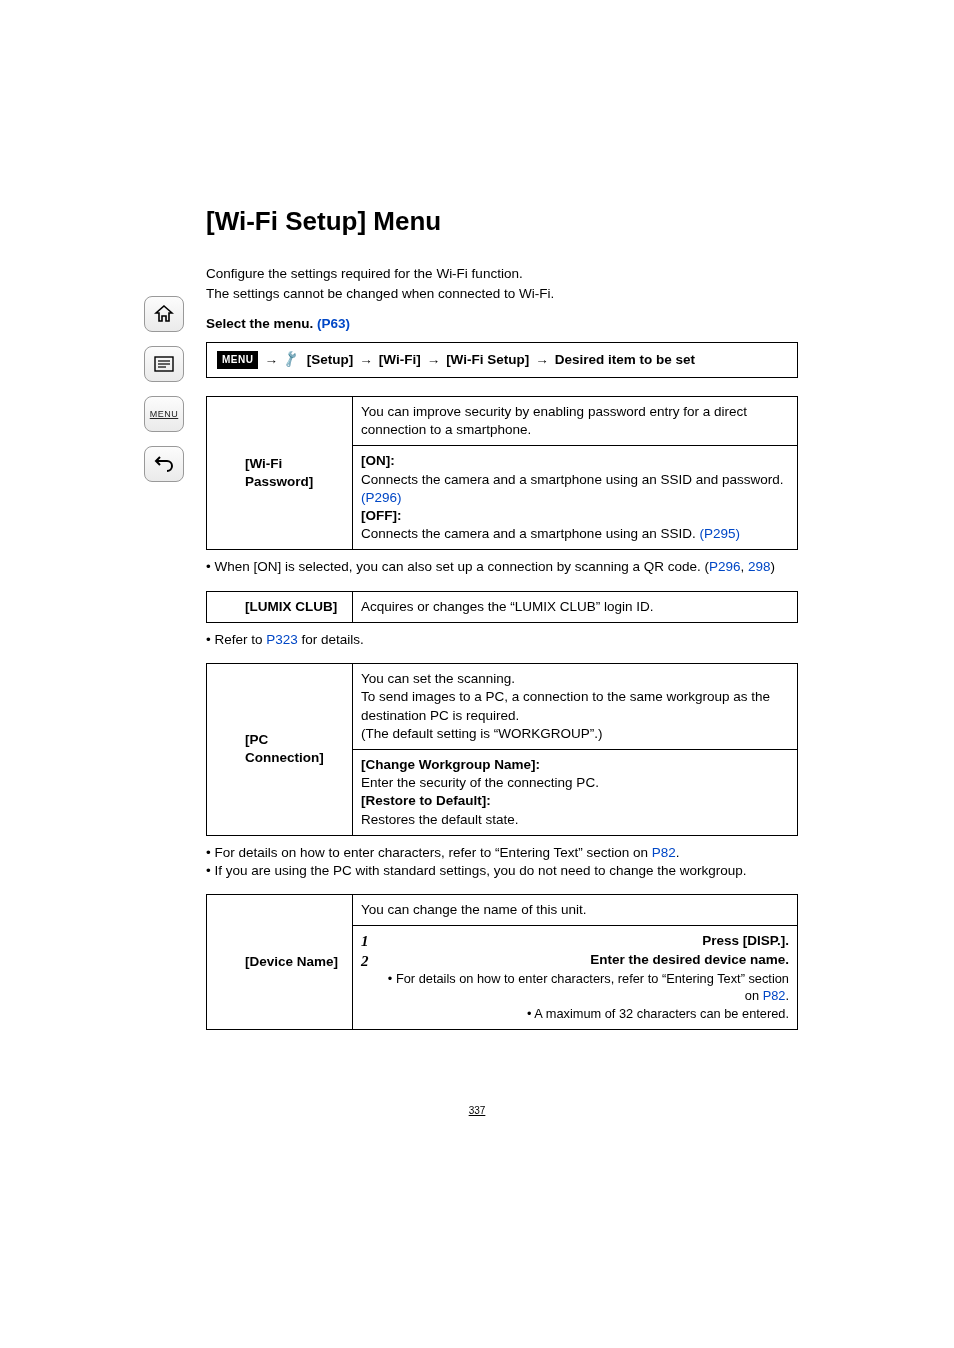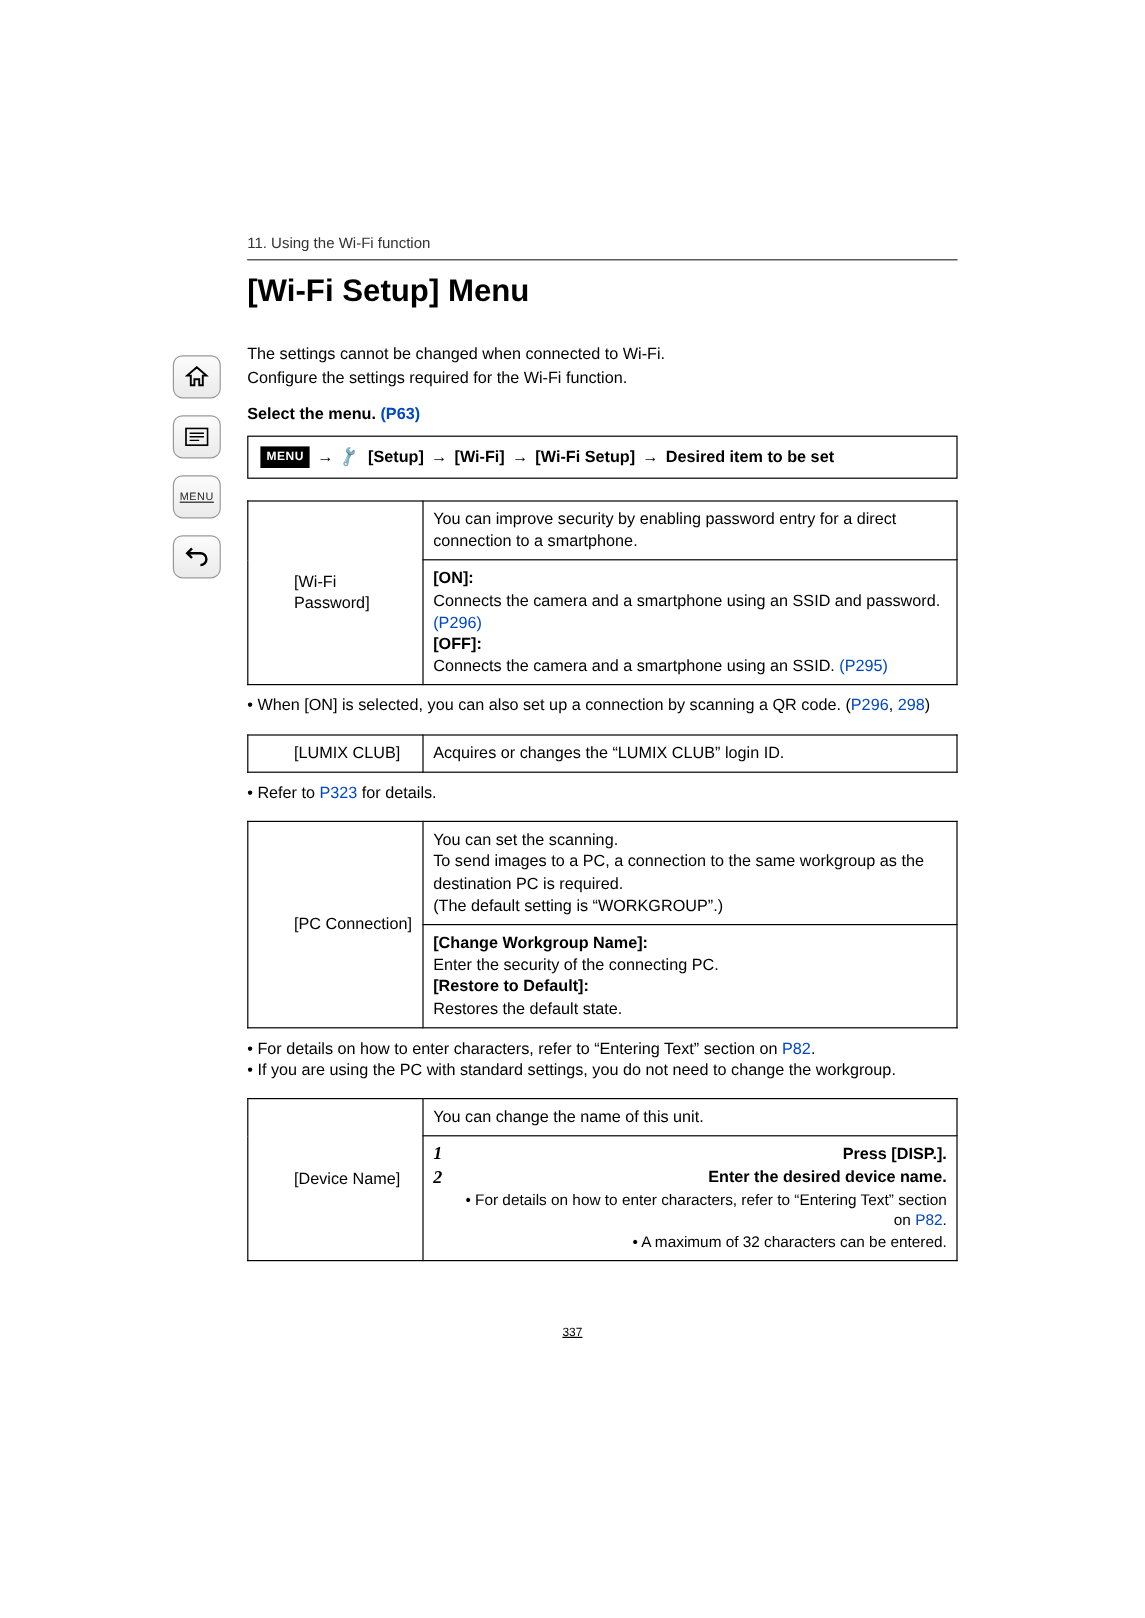--- a/index.html
+++ b/index.html
@@ -13,21 +13,21 @@
     .title { font-size: 26px; font-weight: bold; margin-top: 10px; }
     .body { font-size: 13.5px; line-height: 1.35; margin-top: 28px; }
     .body p { margin-bottom: 2px; }
     .select-menu { font-weight: bold; margin-top: 12px; font-size: 13.5px; }
     .select-menu .link { color: #0047c6; text-align: right; }
     .navbox { border: 1px solid #000; margin-top: 8px; padding: 8px 10px; font-size: 13.5px; font-weight: bold; display:flex; align-items:center; gap: 6px; }
     .menu-badge { display:inline-block; background:#000; color:#fff; font-size:10px; padding:2px 5px; letter-spacing:0.5px; font-weight:bold;}
     .wrench { display:inline-block; font-style: italic; font-weight:bold; transform: scaleX(-1) rotate(15deg); }
     table.opt { width: 100%; border-collapse: collapse; font-size: 13.5px; }
     table.opt td { border: 1px solid #000; padding: 6px 8px; vertical-align: top; line-height: 1.35;}
-    table.opt td.label { width: 146px; font-weight: normal; vertical-align: middle; padding-left: 38px; }
+    table.opt td.label { width: 146px; font-weight: bold; vertical-align: middle; padding-left: 38px; }
     .note { font-size: 13.5px; line-height: 1.35; margin-top: 8px; margin-bottom: 14px;}
     .note .bullet::before { content: "• "; }
     .link { color: #0047c6; }
     .pagenum { position:absolute; left:0; right:0; bottom: 232px; text-align:center; font-size: 10px; text-decoration: underline; }
     .steps { display:flex; }
     .step-nums { width: 16px; font-style: italic; font-weight: bold; font-family: 'Times New Roman', serif; font-size: 15px; line-height:1.3;}
     .step-body { flex:1;text-align:right; }
     .sub-bullet { padding-left: 12px; text-indent: -8px; font-size: 12.8px; line-height:1.3; margin-top:2px;}
     .sub-bullet::before { content:"• ";}
     .b { font-weight: bold; }
@@ -52,26 +52,25 @@
     </div>
     <div class="sidebar-btn menu-text">MENU</div>
     <div class="sidebar-btn">
       <svg width="20" height="16" viewBox="0 0 20 16">
           <path d="M6 3 L2 7 L6 11 M2 7 L13 7 A5 5 0 0 1 13 17" fill="none" stroke="#000" stroke-width="2" transform="translate(0,-2)"></path>
         </svg>
     </div>
   </div>
 
   <div class="content">
-    <div class="chapter">11. Using the Wi-Fi function</div>
     <h1 class="title">[Wi-Fi Setup] Menu</h1>
 
     <div class="body">
+      <p>Configure the settings required for the Wi-Fi function.</p>
       <p>The settings cannot be changed when connected to Wi-Fi.</p>
-      <p>Configure the settings required for the Wi-Fi function.</p>
       <p class="select-menu">
         <span>Select the menu. </span><a class="link">(P63)</a>
       </p>
 
       <div class="navbox">
         <span class="menu-badge">MENU</span>
         <span> → </span>
         <span class="wrench">🔧</span>
         <span> [Setup] </span>→
         <span> [Wi-Fi] </span>→

